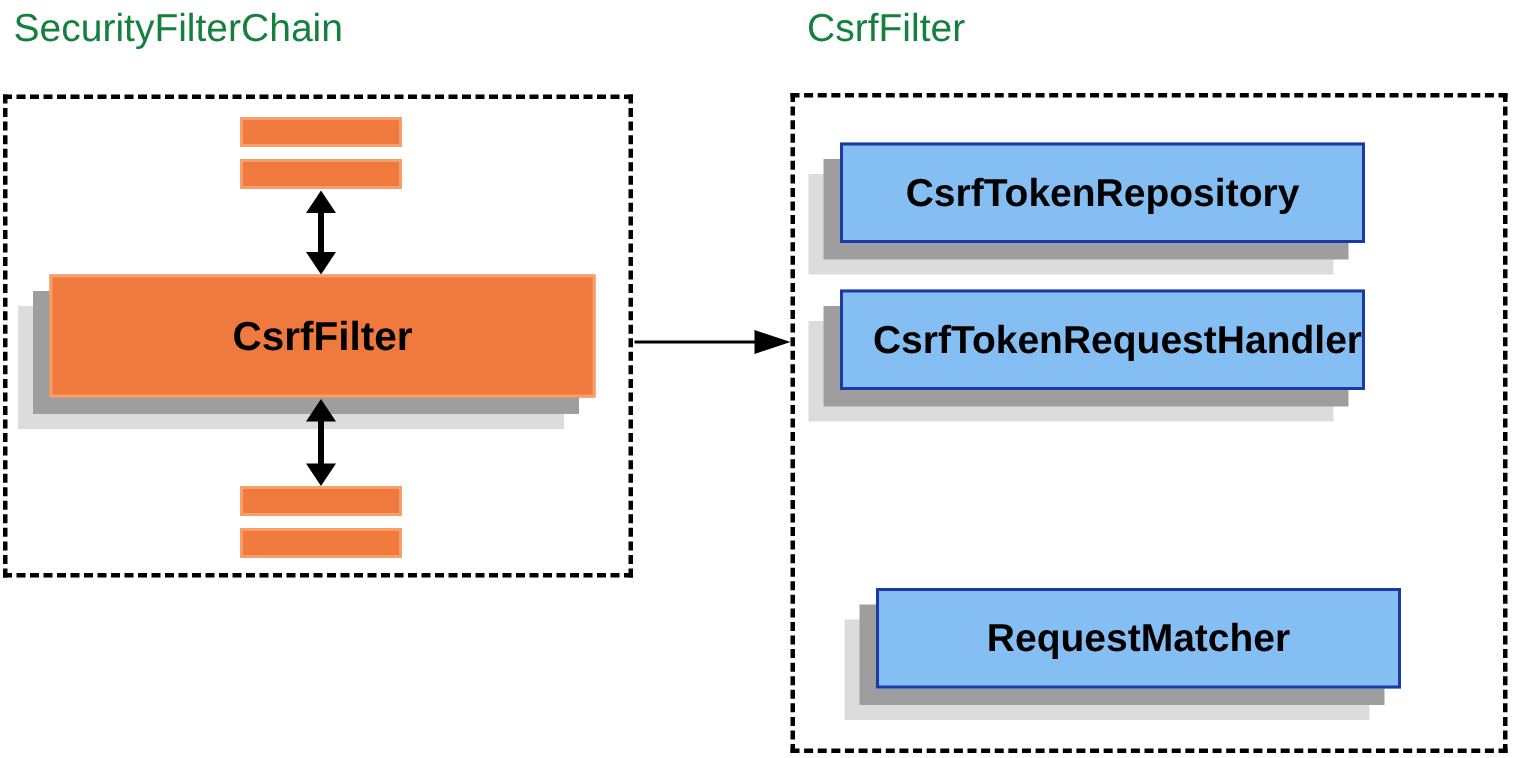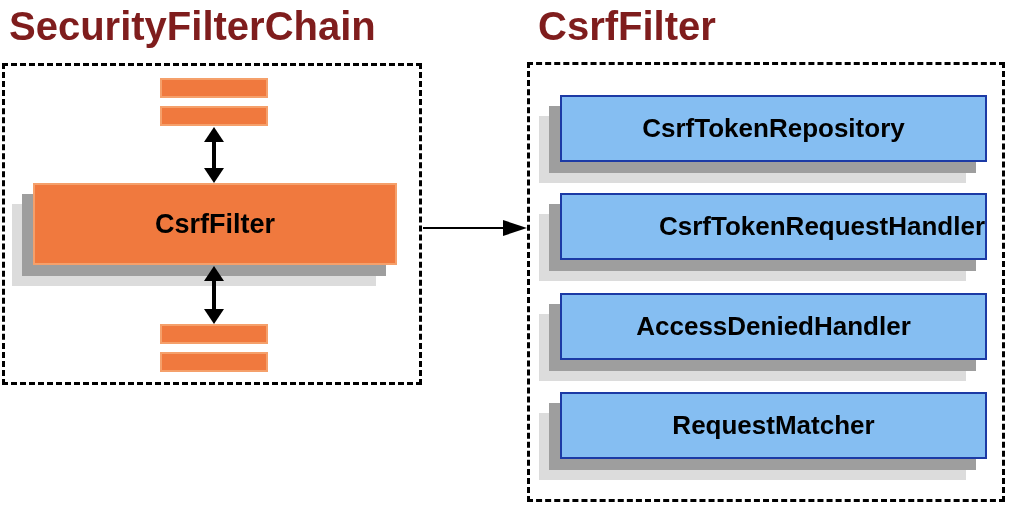--- a/index.html
+++ b/index.html
@@ -6,23 +6,23 @@
   #stage {
     position: relative;
     width: 1010px;
     height: 505px;
     background: #ffffff;
     font-family: "Liberation Sans", sans-serif;
     overflow: hidden;
   }
   .title {
     position: absolute;
-    font-size: 40px;
-    font-weight: bold;
-    color: #7f1d1d;
+    font-size: 26px;
+    font-weight: normal;
+    color: #15803d;
     white-space: nowrap;
     line-height: 1.1;
   }
   #left-title  { left: 9px;  top: 4px; }
   #right-title { left: 538px; top: 4px; }
 
   .dashed-box {
     position: absolute;
     border: 3px dashed #000000;
     box-sizing: border-box;
@@ -92,31 +92,31 @@
     position: absolute; right: 0; top: 0;
     width: 0; height: 0;
     border-top: 8px solid transparent;
     border-bottom: 8px solid transparent;
     border-left: 24px solid #000000;
   }
 
   .component-node {
     position: absolute;
     left: 560px;
-    width: 427px; height: 67px;
+    width: 350px; height: 67px;
     background: #85BEF2;
     border: 2px solid #1C3AA5;
     box-sizing: border-box;
     box-shadow: -11px 11px 0 0 #9E9E9E, -21px 21px 0 0 #DCDCDC;
     display: flex; align-items: center; justify-content: center;
   }
   #comp0 { top: 95px; }
   #comp1 { top: 193px; justify-content: flex-end; }
   #comp2 { top: 293px; }
-  #comp3 { top: 392px; }
+  #comp3 { top: 392px; margin-left: 24px; }
   .component-node .node-label {
     font-size: 26px;
     font-weight: bold;
     color: #000000;
     white-space: nowrap;
   }
 </style>
 </head>
 <body>
 
@@ -158,21 +158,18 @@
   <div id="right-dashed" class="dashed-box"></div>
 
   <div id="comp0" class="component-node">
     <span class="node-label">CsrfTokenRepository</span>
   </div>
 
   <div id="comp1" class="component-node">
     <span class="node-label">CsrfTokenRequestHandler</span>
   </div>
 
-  <div id="comp2" class="component-node">
-    <span class="node-label">AccessDeniedHandler</span>
-  </div>
 
   <div id="comp3" class="component-node">
     <span class="node-label">RequestMatcher</span>
   </div>
 
 </div>
 
 </body></html>

